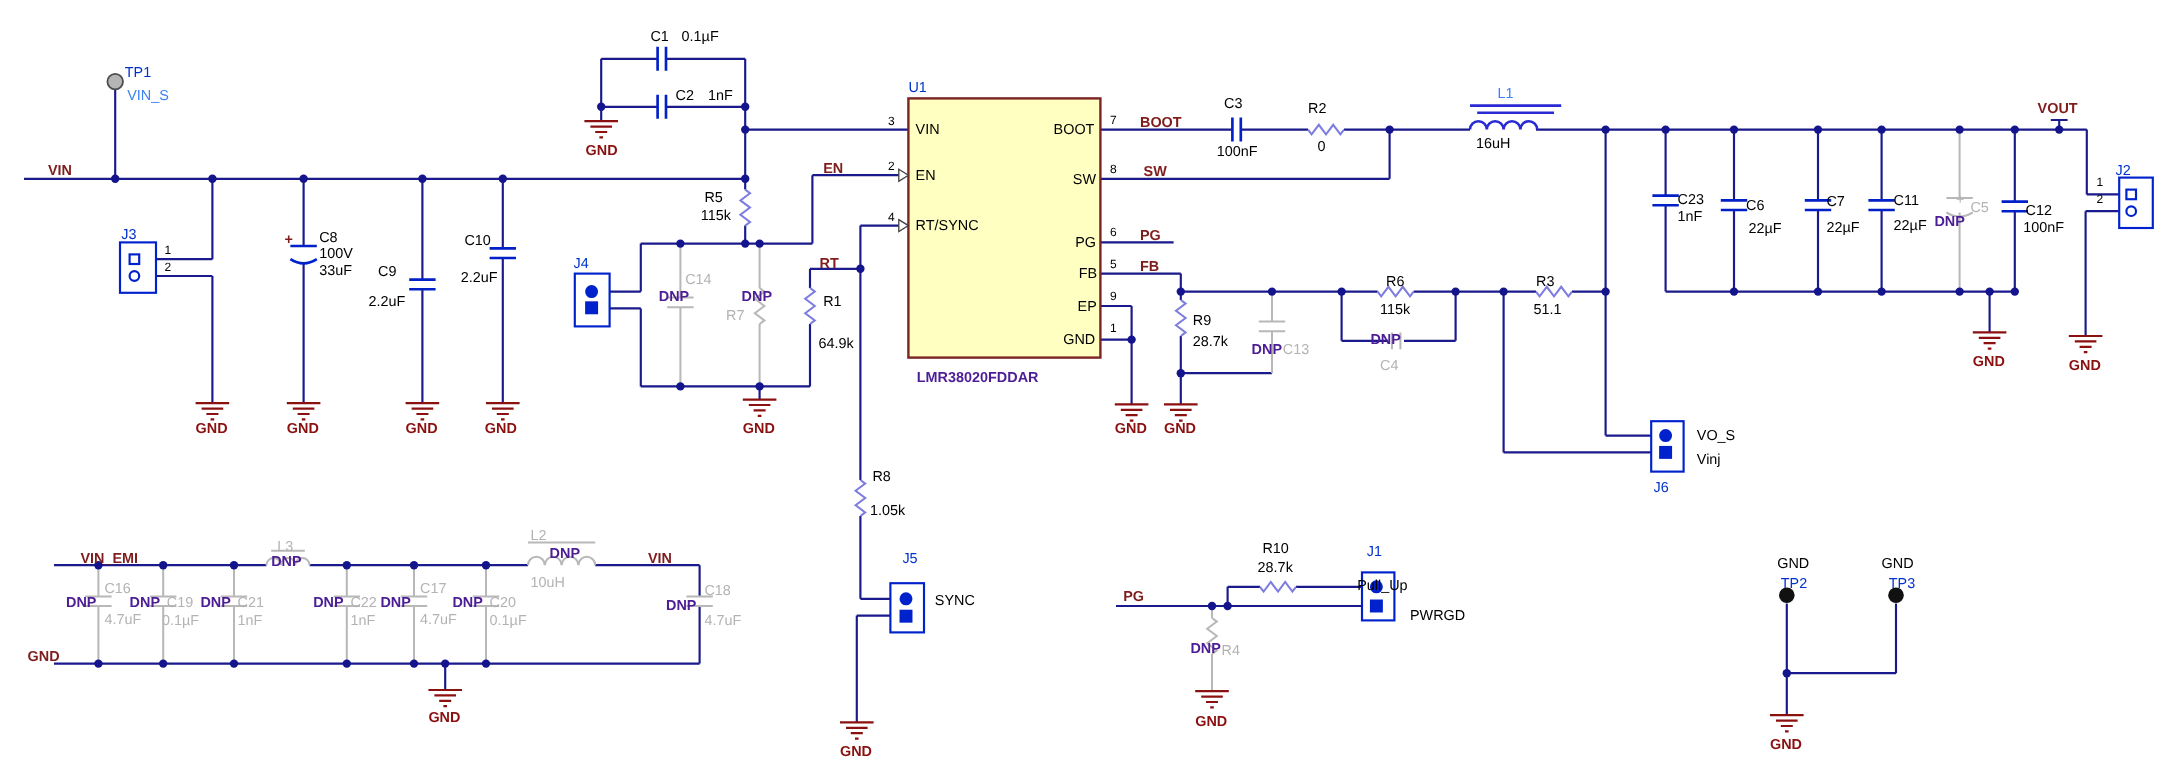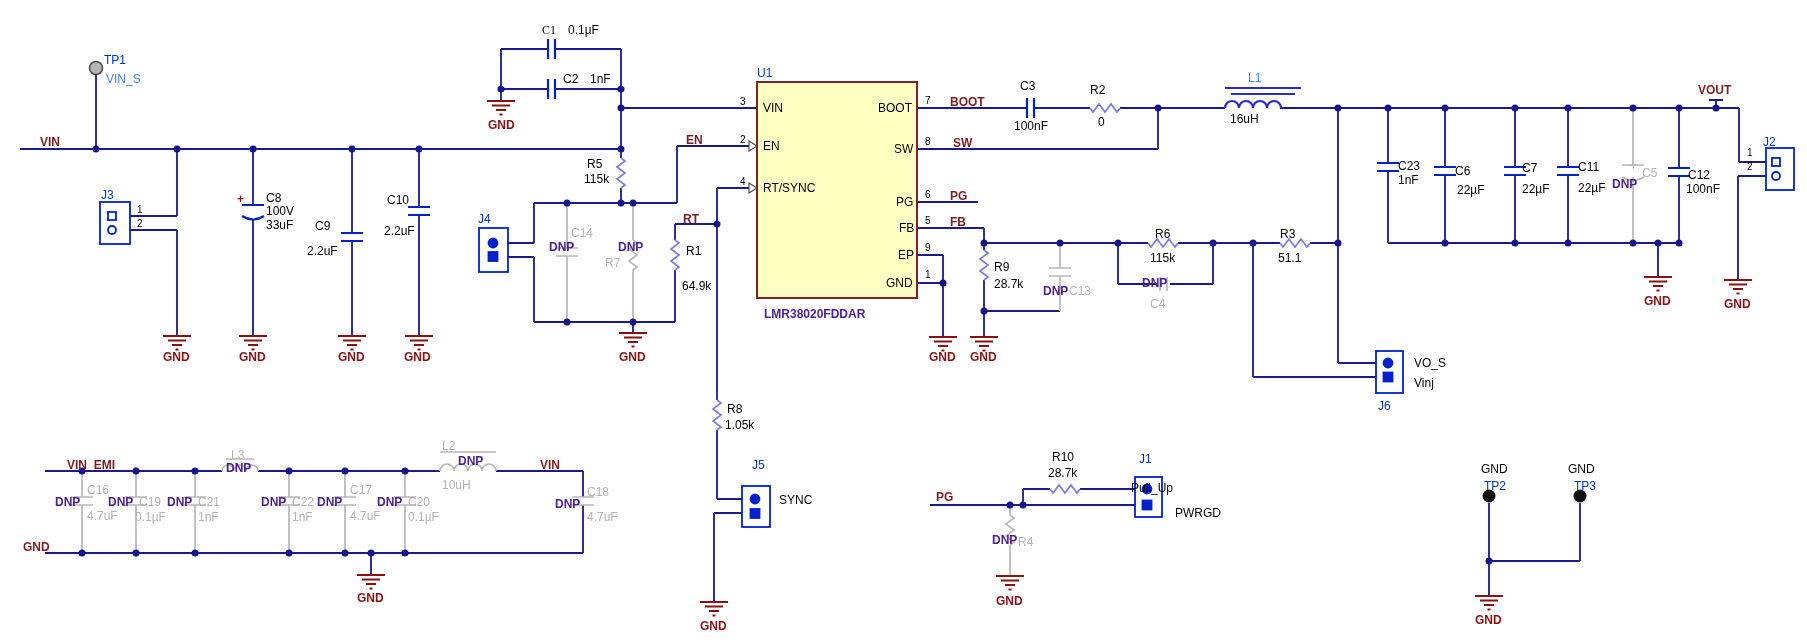--- a/index.html
+++ b/index.html
@@ -251,21 +251,21 @@
       <span class="lbl cmp" style="left: 266px; top: 205px;">100V</span>
       <span class="lbl cmp" style="left: 266px; top: 219px;">33uF</span>
       <span class="lbl cmp" style="left: 315px; top: 220px;">C9</span>
       <span class="lbl cmp" style="left: 307px; top: 245px;">2.2uF</span>
       <span class="lbl cmp" style="left: 387px; top: 194px;">C10</span>
       <span class="lbl cmp" style="left: 384px; top: 225px;">2.2uF</span>
       <span class="lbl gnd" style="left: 163px; top: 351px;">GND</span>
       <span class="lbl gnd" style="left: 239px; top: 351px;">GND</span>
       <span class="lbl gnd" style="left: 338px; top: 351px;">GND</span>
       <span class="lbl gnd" style="left: 404px; top: 351px;">GND</span>
-      <span class="lbl cmp" style="left: 542px; top: 24px; font-family: Liberation Serif, serif;">C1</span>
+      <span class="lbl cmp" style="left: 542px; top: 24px;">C1</span>
       <span class="lbl cmp" style="left: 568px; top: 24px;">0.1µF</span>
       <span class="lbl cmp" style="left: 563px; top: 73px;">C2</span>
       <span class="lbl cmp" style="left: 590px; top: 73px;">1nF</span>
       <span class="lbl gnd" style="left: 488px; top: 119px;">GND</span>
       <span class="lbl cmp" style="left: 587px; top: 158px;">R5</span>
       <span class="lbl cmp" style="left: 584px; top: 173px;">115k</span>
       <span class="lbl blue" style="left: 478px; top: 213px;">J4</span>
       <span class="lbl gray" style="left: 571px; top: 227px;">C14</span>
       <span class="lbl bold" style="left: 549px; top: 241px;">DNP</span>
       <span class="lbl bold" style="left: 618px; top: 241px;">DNP</span>
@@ -332,21 +332,21 @@
       <span class="lbl gray" style="left: 1642px; top: 167px;">C5</span>
       <span class="lbl bold" style="left: 1612px; top: 178px;">DNP</span>
       <span class="lbl cmp" style="left: 1688px; top: 169px;">C12</span>
       <span class="lbl cmp" style="left: 1686px; top: 183px;">100nF</span>
       <span class="lbl net" style="left: 1698px; top: 84px;">VOUT</span>
       <span class="lbl blue" style="left: 1763px; top: 136px;">J2</span>
       <span class="lbl pin" style="left: 1747px; top: 148px;">1</span>
       <span class="lbl pin" style="left: 1747px; top: 162px;">2</span>
       <span class="lbl gnd" style="left: 1644px; top: 295px;">GND</span>
       <span class="lbl gnd" style="left: 1724px; top: 298px;">GND</span>
-      <span class="lbl cmp" style="left: 727px; top: 403px;">R8</span>
+      <span class="lbl cmp" style="left: 727px; top: 391px;">R8</span>
       <span class="lbl cmp" style="left: 725px; top: 419px;">1.05k</span>
       <span class="lbl blue" style="left: 752px; top: 459px;">J5</span>
       <span class="lbl cmp" style="left: 779px; top: 494px; text-align: center;">SYNC</span>
       <span class="lbl gnd" style="left: 700px; top: 620px;">GND</span>
       <span class="lbl net" style="left: 19px; top: 459px; margin-left: 48px;">VIN_EMI</span>
       <span class="lbl net" style="left: 23px; top: 541px;">GND</span>
       <span class="lbl gray" style="left: 87px; top: 484px;">C16</span>
       <span class="lbl bold" style="left: 55px; top: 496px;">DNP</span>
       <span class="lbl gray" style="left: 87px; top: 510px;">4.7uF</span>
       <span class="lbl bold" style="left: 108px; top: 496px;">DNP</span>

